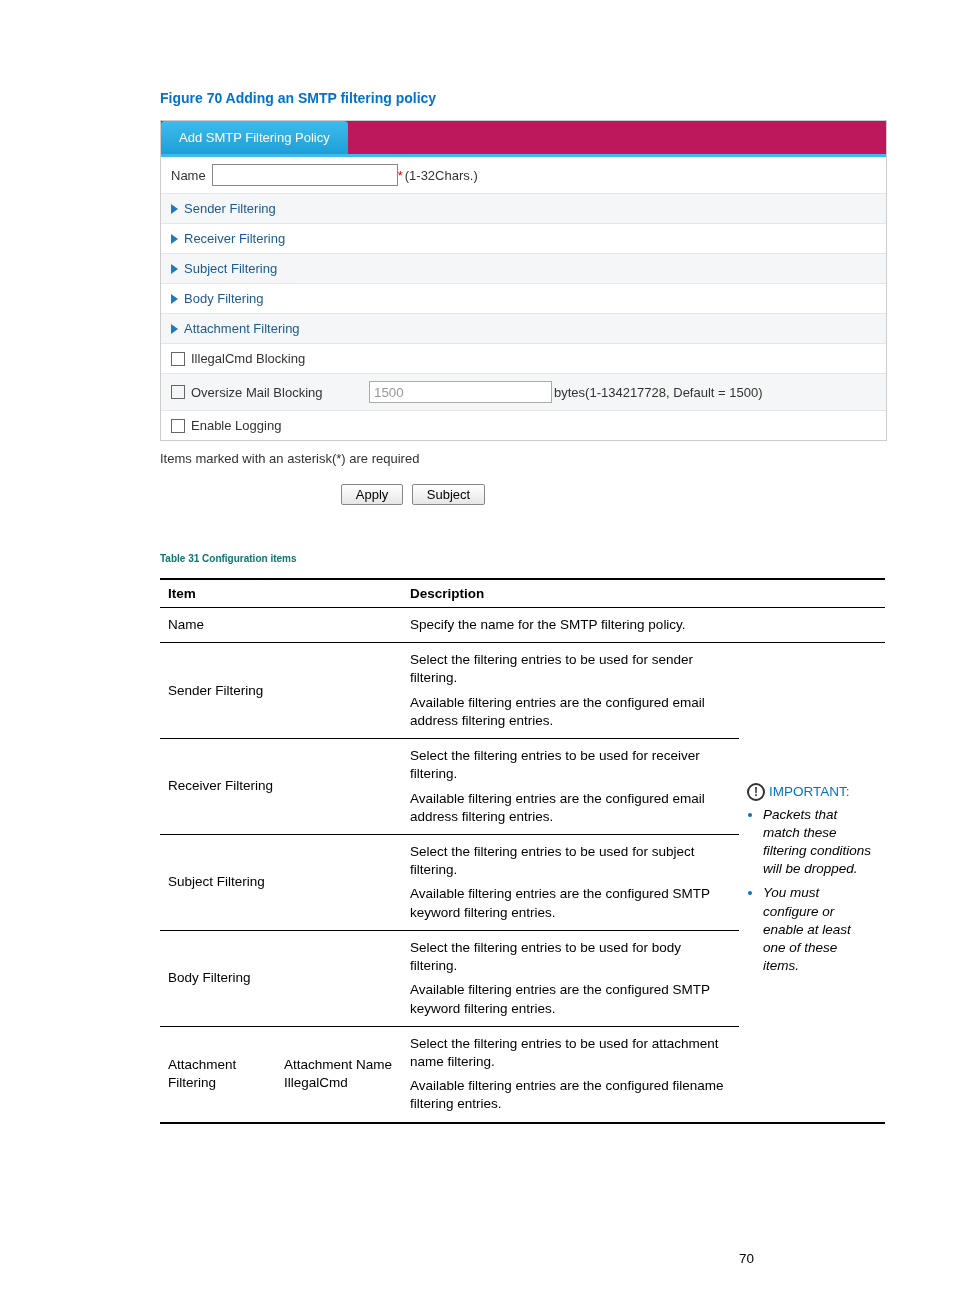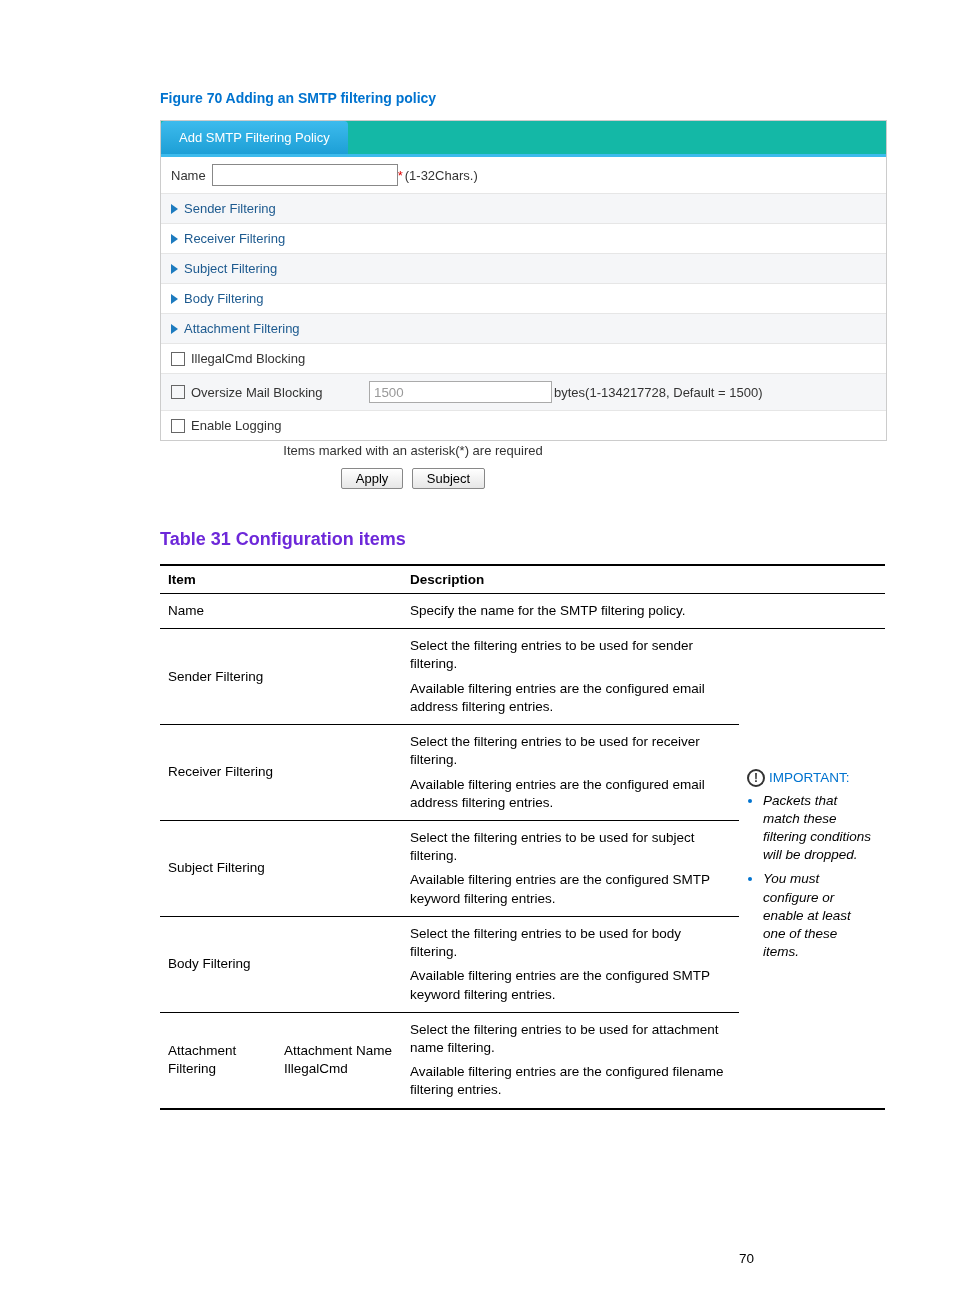--- a/index.html
+++ b/index.html
@@ -32,21 +32,21 @@
   .tab {
     display: inline-block;
     background: linear-gradient(#3dbbed, #1d9fd6);
     color: #fff;
     padding: 9px 18px;
     font-size: 13px;
     border-radius: 4px 4px 0 0;
   }
   .tab-strip {
     border-bottom: 3px solid #3dbbed;
-    background: #14b8a6;
+    background: #be185d;
     border-top: 1px solid #ccc;
   }
   .form-row {
     padding: 7px 10px;
     border-bottom: 1px solid #e6e6e6;
     display: flex;
     align-items: center;
   }
   .form-row.alt {
     background: #f5f6f8;
@@ -79,40 +79,39 @@
   .red-star { color: #d00; }
   .checkbox {
     width: 12px; height: 12px;
     border: 1px solid #666;
     display: inline-block;
     margin-right: 6px;
   }
   .footnote {
     font-size: 13px;
     color: #333;
-    margin-top: 2px;
-    text-align: center;
+    margin-top: 10px;
   }
   .btn-row {
     text-align: center;
     margin-top: 6px;
   }
   .btn {
     display: inline-block;
     border: 1px solid #888;
     background: linear-gradient(#fff,#e6e6e6);
     padding: 2px 14px;
     font-size: 13px;
-    margin: 4px 2px;
+    margin: 12px 2px;
     border-radius: 2px;
   }
   .table-caption {
-    color: #6d28d9;
-    font-weight: bold;
-    font-size: 18px;
+    color: #0f766e;
+    font-weight: bold;
+    font-size: 10px;
     margin: 36px 0 14px 0;
   }
   table.cfg {
     border-collapse: collapse;
     width: 725px;
     font-size: 13.5px;
   }
   table.cfg th {
     text-align: left;
     border-top: 2px solid #000;

